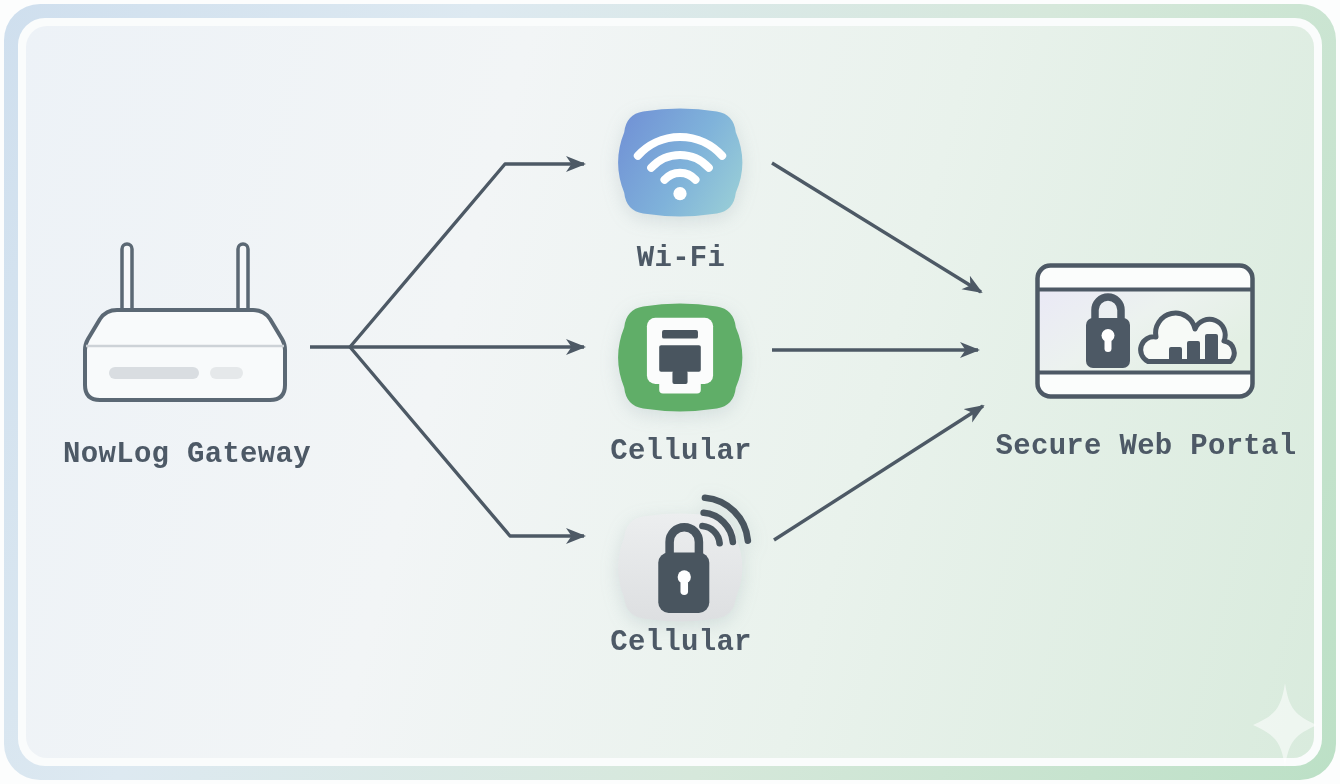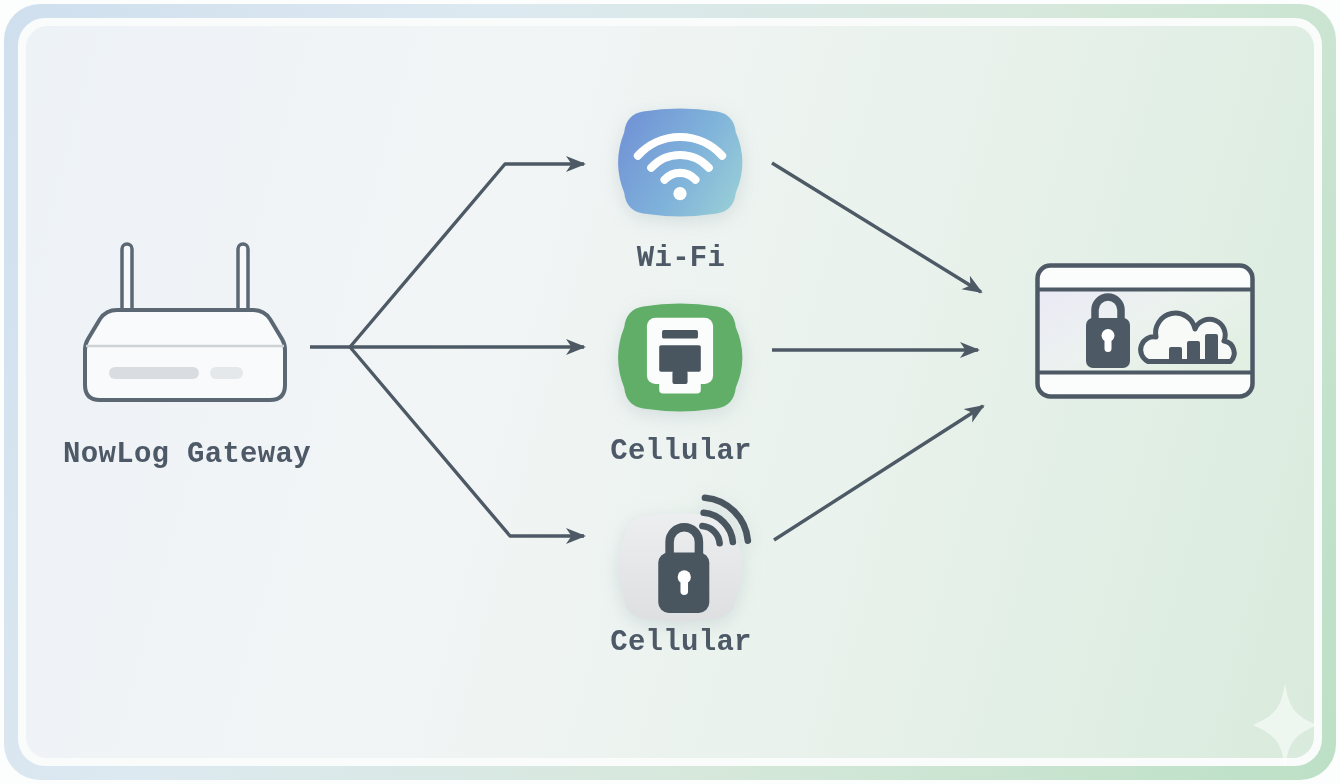--- a/index.html
+++ b/index.html
@@ -160,20 +160,21 @@
           <rect x="69.5" y="75" width="7" height="14" rx="3.5" fill="#ffffff"></rect>
         </g>
         <g>
           <path d="M 113,98.5 A 13,13 0 0 1 121,74 A 19,19 0 0 1 160,66 A 14,14 0 0 1 189,78 A 12,12 0 0 1 195.5,98.5 Z" fill="#f7faf7" stroke="#4d5965" stroke-width="5" stroke-linejoin="round"></path>
           <rect x="134" y="84" width="13" height="14.5" rx="2" fill="#4d5965"></rect>
           <rect x="152" y="78" width="13" height="20.5" rx="2" fill="#4d5965"></rect>
           <rect x="170" y="71" width="13" height="27.5" rx="2" fill="#4d5965"></rect>
         </g>
       </svg>
     </div>
+    <div class="node-label" style="left:1146px; top:430px;">Secure Web Portal</div>
 
   </div>
 
   <svg class="sparkle" width="64" height="84" viewBox="0 0 64 84">
     <path d="M 32,0 C 36,26 42,32 64,42 C 42,52 36,58 32,84 C 28,58 22,52 0,42 C 22,32 28,26 32,0 Z" fill="#ffffff" opacity="0.55"></path>
   </svg>
 
 </div>
 
 </body></html>

